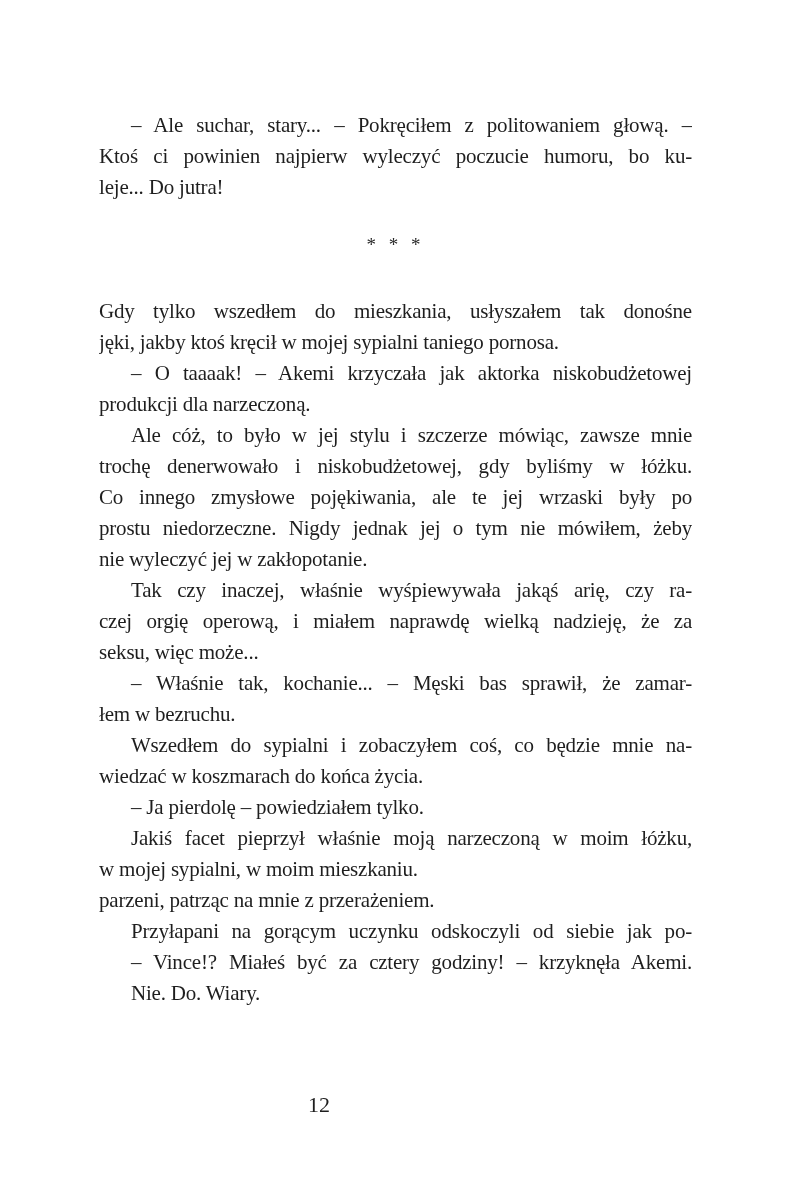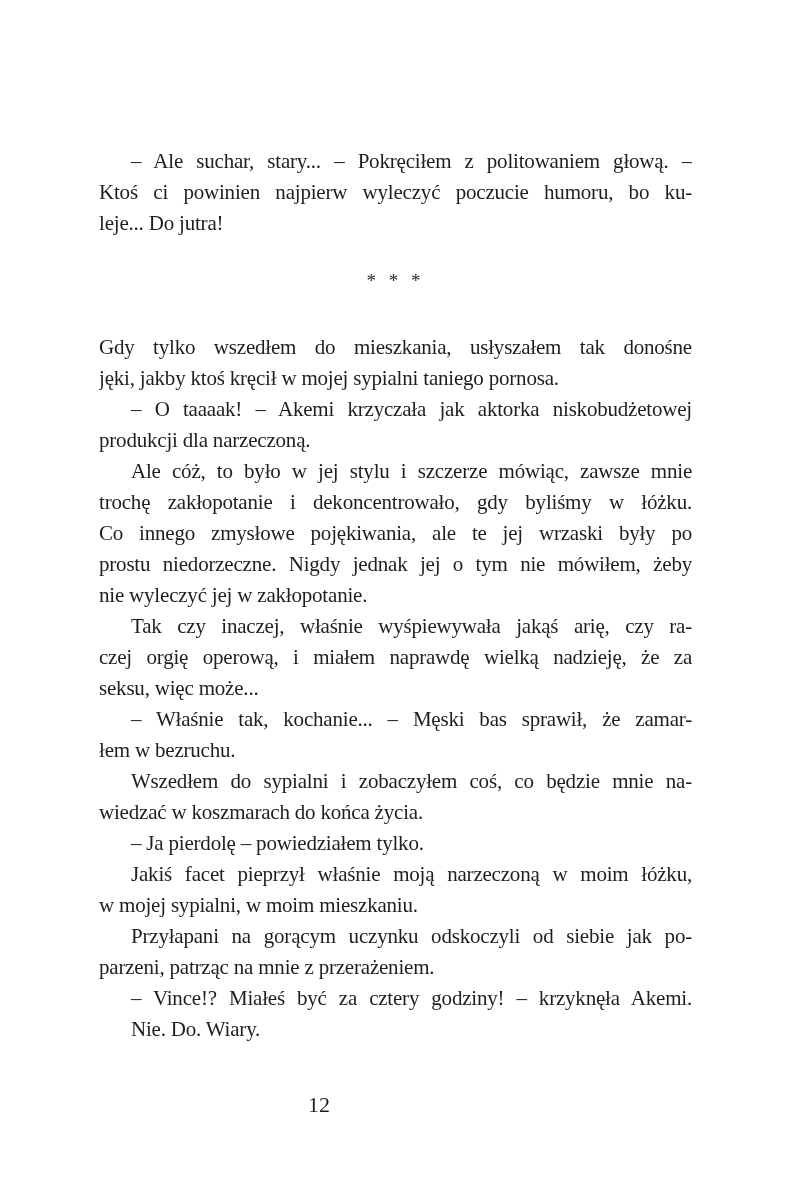--- a/index.html
+++ b/index.html
@@ -12,21 +12,20 @@
   }
   .page {
     position: relative;
     width: 791px; height: 1200px;
     background: #ffffff;
   }
   .text-block {
     position: absolute;
     left: 99px; top: 110px;
     width: 593px;
-    margin-top: 36px;
   }
   .paragraph { margin: 0; padding: 0; }
   .line {
     font-size: 21px;
     line-height: 31px;
     height: 31px;
     overflow: hidden;
     letter-spacing: -0.2px;
     text-align: justify;
     text-align-last: justify;
@@ -71,21 +70,21 @@
       <div class="line last">jęki, jakby ktoś kręcił w mojej sypialni taniego pornosa.</div>
     </div>
 
     <div class="paragraph">
       <div class="line indent">– O taaaak! – Akemi krzyczała jak aktorka niskobudżetowej</div>
       <div class="line last">produkcji dla narzeczoną.</div>
     </div>
 
     <div class="paragraph">
       <div class="line indent">Ale cóż, to było w jej stylu i szczerze mówiąc, zawsze mnie</div>
-      <div class="line">trochę zakłopotanie i dekoncentrowało, gdy byliśmy w łóżku.</div>
+      <div class="line">trochę denerwowało i niskobudżetowej, gdy byliśmy w łóżku.</div>
       <div class="line">Co innego zmysłowe pojękiwania, ale te jej wrzaski były po</div>
       <div class="line">prostu niedorzeczne. Nigdy jednak jej o tym nie mówiłem, żeby</div>
       <div class="line last">nie wyleczyć jej w zakłopotanie.</div>
     </div>
 
     <div class="paragraph">
       <div class="line indent">Tak czy inaczej, właśnie wyśpiewywała jakąś arię, czy ra-</div>
       <div class="line">czej orgię operową, i miałem naprawdę wielką nadzieję, że za</div>
       <div class="line last">seksu, więc może...</div>
     </div>
@@ -104,22 +103,22 @@
     <div class="paragraph">
       <div class="line last indent">– Ja pierdolę – powiedziałem tylko.</div>
     </div>
 
     <div class="paragraph">
       <div class="line indent">Jakiś facet pieprzył właśnie moją narzeczoną w moim łóżku,</div>
       <div class="line last">w mojej sypialni, w moim mieszkaniu.</div>
     </div>
 
     <div class="paragraph">
+      <div class="line last">parzeni, patrząc na mnie z przerażeniem.</div>
       <div class="line indent">Przyłapani na gorącym uczynku odskoczyli od siebie jak po-</div>
-      <div class="line last">parzeni, patrząc na mnie z przerażeniem.</div>
     </div>
 
     <div class="paragraph">
       <div class="line indent">– Vince!? Miałeś być za cztery godziny! – krzyknęła Akemi.</div>
     </div>
 
     <div class="paragraph">
       <div class="line last indent">Nie. Do. Wiary.</div>
     </div>
 

